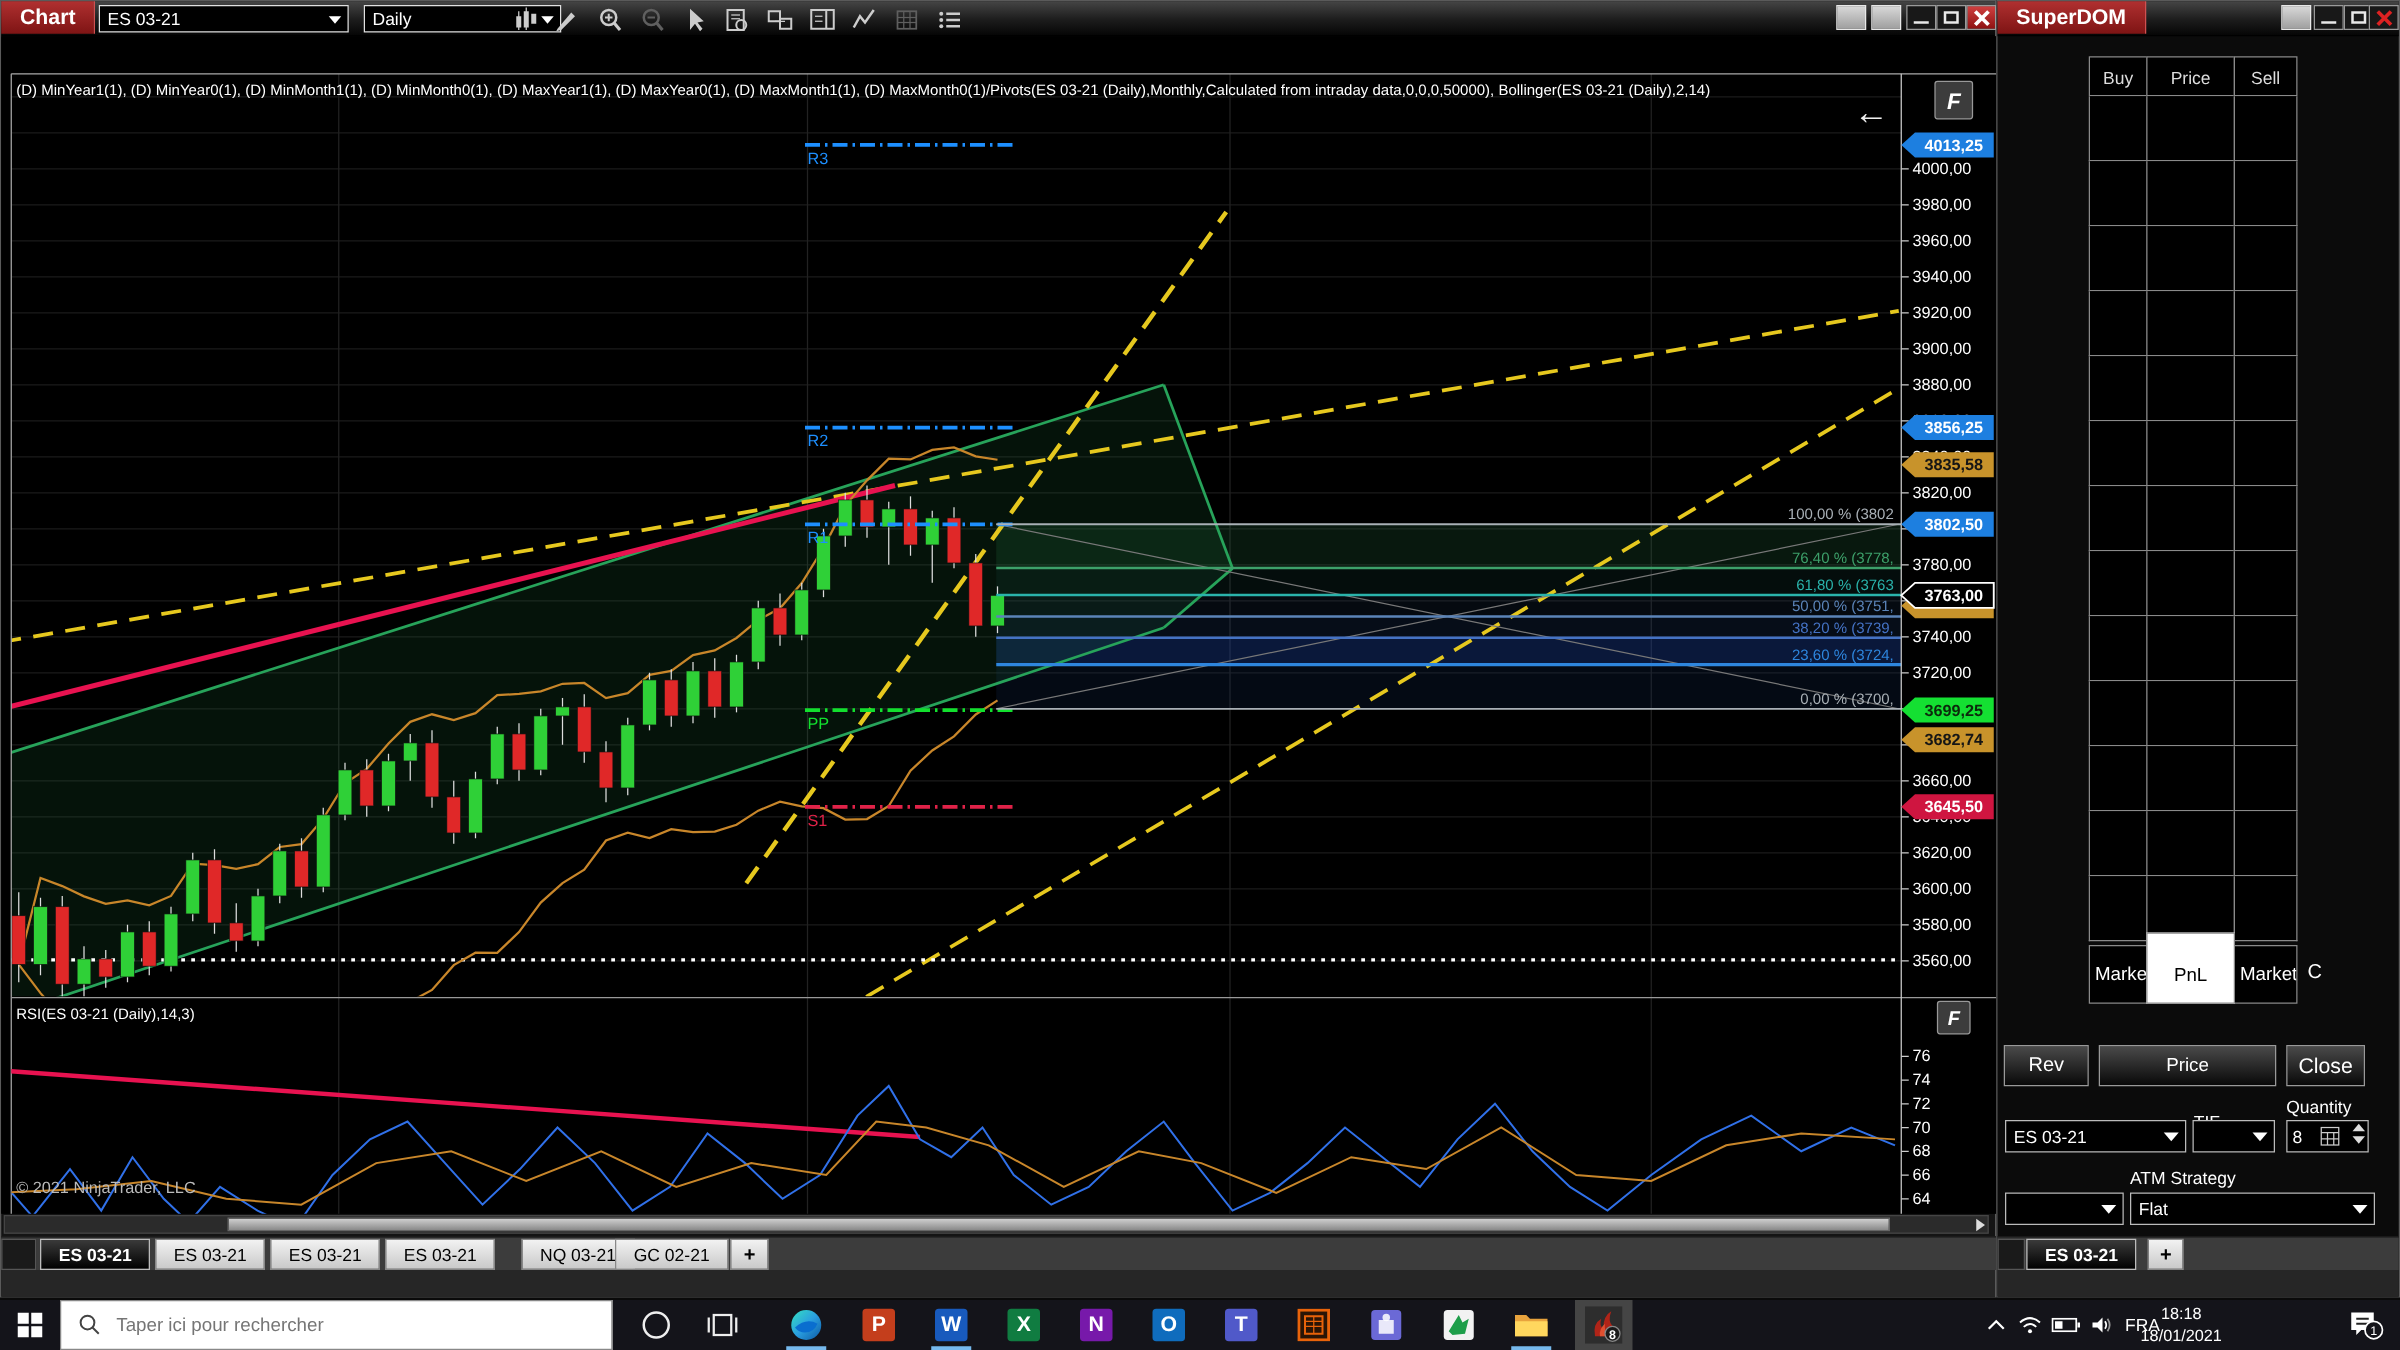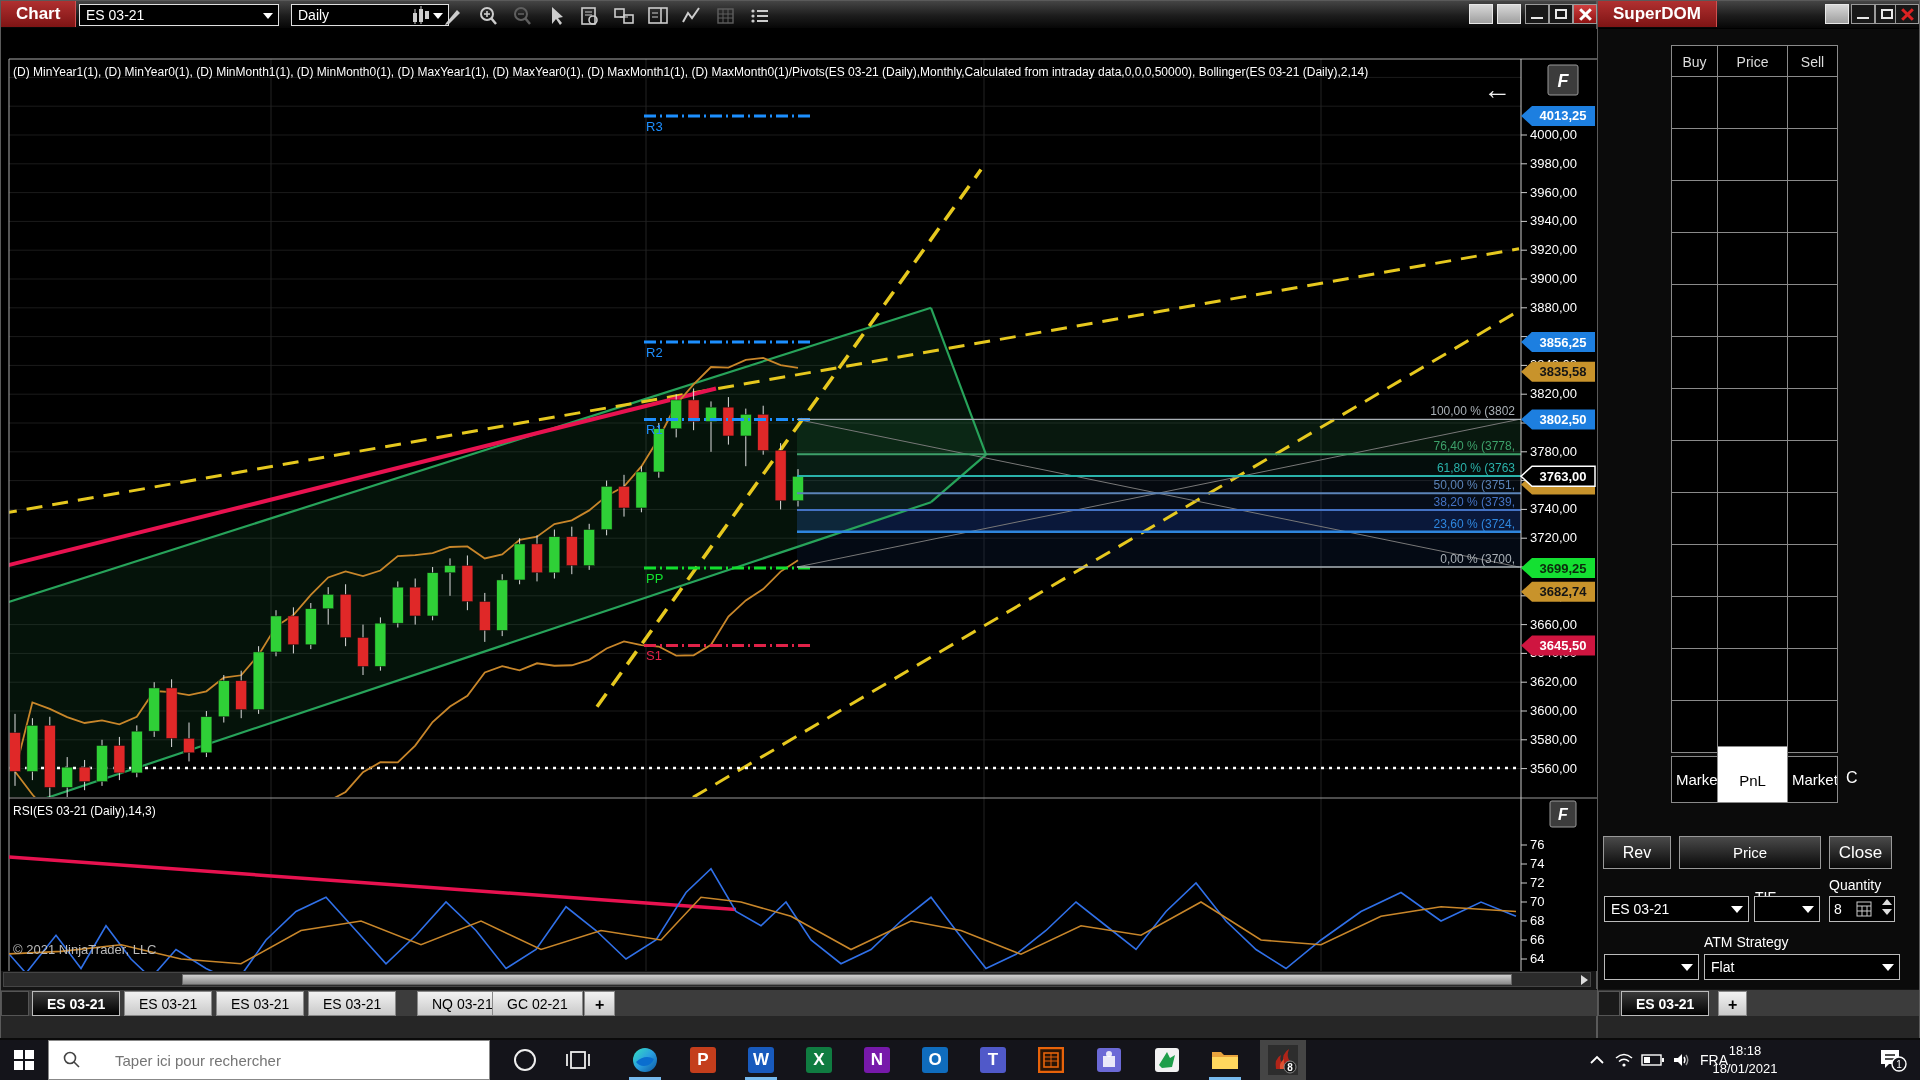--- a/index.html
+++ b/index.html
@@ -50,21 +50,21 @@
   .sd-select{position:absolute;height:26px;background:#000;border:1px solid #bbb;color:#fff;font-size:14px;line-height:24px;padding:0 6px;}
   .sd-select .chev{position:absolute;right:5px;top:9px;width:0;height:0;border-left:6px solid transparent;border-right:6px solid transparent;border-top:7px solid #fff;}
   .qty-box{position:absolute;height:26px;background:#000;border:1px solid #bbb;color:#fff;font-size:14px;line-height:24px;padding:0 4px;}
   .spin{position:absolute;right:2px;top:2px;width:10px;}
   .spin .up{width:0;height:0;border-left:5px solid transparent;border-right:5px solid transparent;border-bottom:6px solid #ddd;margin-bottom:4px;}
   .spin .dn{width:0;height:0;border-left:5px solid transparent;border-right:5px solid transparent;border-top:6px solid #ddd;}
   #sd-tabs{position:absolute;left:0;top:988px;width:100%;height:27px;background:#3c3c3c;border-top:1px solid #141414;}
   
   #taskbar{position:absolute;left:0;top:1040px;width:1920px;height:40px;background:#14141a;}
   .tb-cell{position:absolute;top:0;height:40px;}
-  #search-box{position:absolute;left:48px;top:0;width:442px;height:40px;background:#fff;border:1px solid #888;display:flex;align-items:center;gap:22px;}
+  #search-box{position:absolute;left:48px;top:0;width:442px;height:40px;background:#fff;border:1px solid #888;display:flex;align-items:center;}
   #search-box input{border:none;outline:none;font-size:15px;color:#333;width:360px;background:transparent;}
   .app-cell{position:absolute;top:0;width:46px;height:40px;display:flex;align-items:center;justify-content:center;}
   .app-cell.active{background:#454545;}
   .underline{position:absolute;bottom:0;left:7px;right:7px;height:3px;background:#76b9ed;}
   .office{width:26px;height:26px;border-radius:3px;color:#fff;font-weight:bold;font-size:17px;text-align:center;line-height:26px;}
   .tray{position:absolute;top:0;height:40px;color:#fff;font-size:14px;display:flex;align-items:center;justify-content:center;}
   #clock{position:absolute;left:1700px;top:2px;width:90px;color:#fff;font-size:13px;text-align:center;line-height:18px;}
 </style>
 </head>
 <body>

